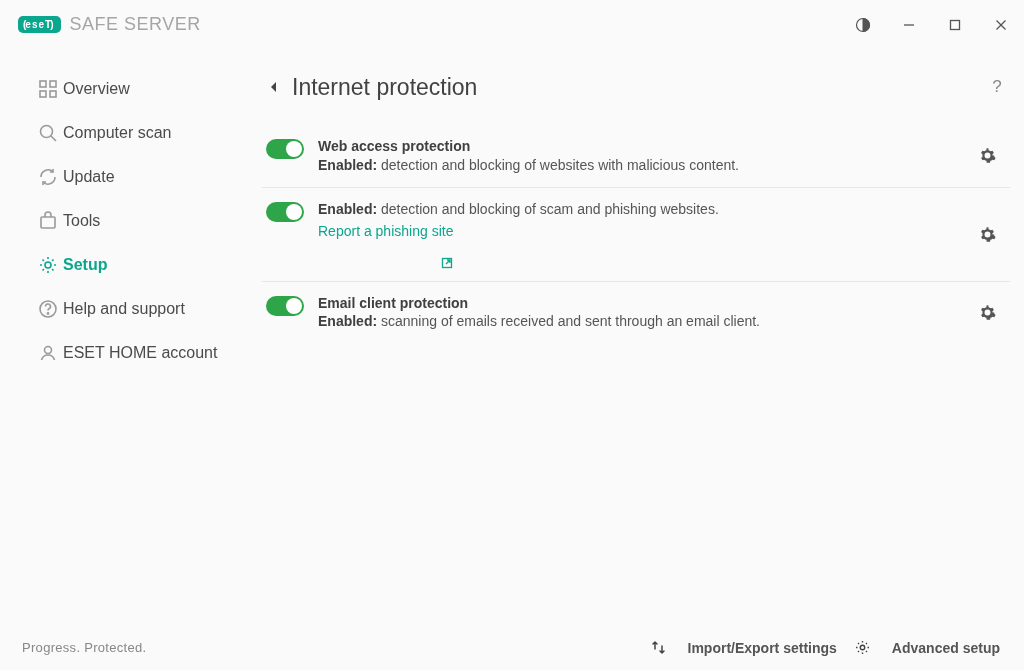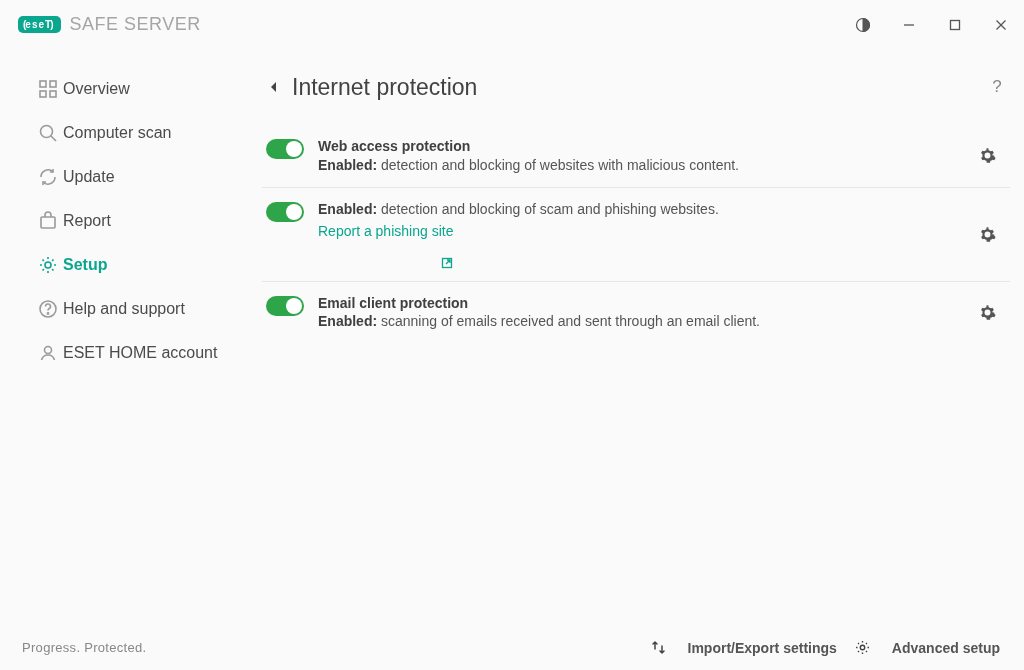--- a/index.html
+++ b/index.html
@@ -118,21 +118,21 @@
         </span>
       <span>Update</span>
     </div>
     <div class="nav-item">
       <span class="icon">
           <svg viewBox="0 0 20 20">
             <rect x="3" y="6" width="14" height="11" rx="1"></rect>
             <path d="M7 6V4a3 3 0 0 1 6 0v2"></path>
           </svg>
         </span>
-      <span>Report</span>
+      <span>Tools</span>
     </div>
     <div class="nav-item active">
       <span class="icon">
           <svg viewBox="0 0 20 20">
             <circle cx="10" cy="10" r="3"></circle>
             <path d="M10 2v2M10 16v2M2 10h2M16 10h2M4.5 4.5l1.4 1.4M14.1 14.1l1.4 1.4M4.5 15.5l1.4-1.4M14.1 5.9l1.4-1.4"></path>
           </svg>
         </span>
       <span>Setup</span>
     </div>

